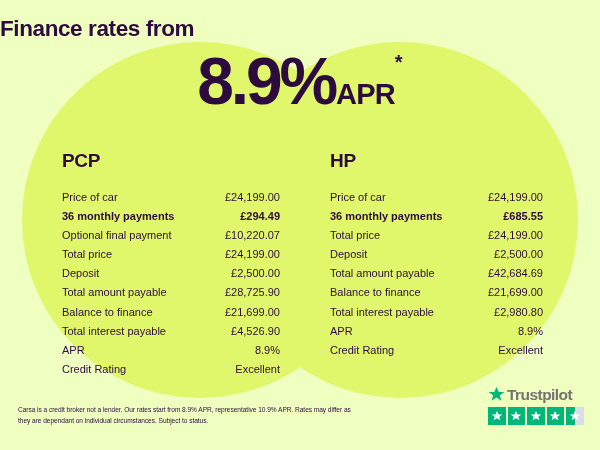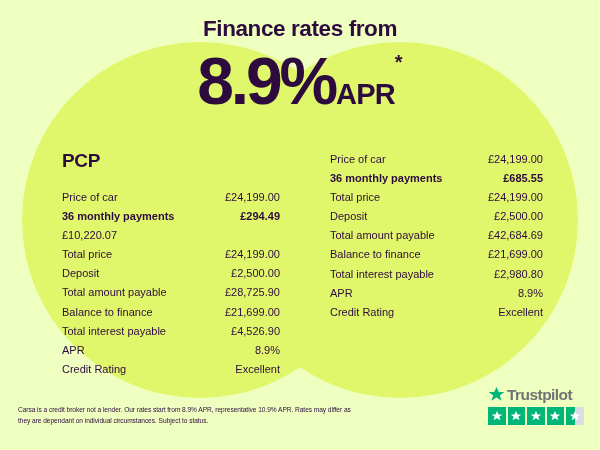--- a/index.html
+++ b/index.html
@@ -32,21 +32,21 @@
     position: absolute;
     inset: 0;
     z-index: 5;
   }
 
   #headline-block {
     position: absolute;
     top: 18px;
     left: 0;
     width: 600px;
-    text-align: center;
+    text-align: left;
     color: #2d0b3e;
   }
   #headline-title {
     font-size: 22.5px;
     font-weight: bold;
     letter-spacing: -0.4px;
     line-height: 1;
   }
   #headline-rate-row {
     margin-top: 7px;
@@ -189,20 +189,21 @@
       <div class="plan-rows" id="pcp-rows">
           <div class="plan-row">
             <span class="row-label">Price of car</span>
             <span class="row-value">£24,199.00</span>
           </div>
           <div class="plan-row is-emphasis">
             <span class="row-label">36 monthly payments</span>
             <span class="row-value">£294.49</span>
           </div>
           <div class="plan-row">
+            <span class="row-label">Optional final payment</span>
             <span class="row-value">£10,220.07</span>
           </div>
           <div class="plan-row">
             <span class="row-label">Total price</span>
             <span class="row-value">£24,199.00</span>
           </div>
           <div class="plan-row">
             <span class="row-label">Deposit</span>
             <span class="row-value">£2,500.00</span>
           </div>
@@ -223,20 +224,21 @@
             <span class="row-value">8.9%</span>
           </div>
           <div class="plan-row">
             <span class="row-label">Credit Rating</span>
             <span class="row-value">Excellent</span>
           </div>
         </div>
     </div>
 
     <div class="plan-table" id="plan-hp">
+      <div class="plan-heading">HP</div>
       <div class="plan-rows" id="hp-rows">
           <div class="plan-row">
             <span class="row-label">Price of car</span>
             <span class="row-value">£24,199.00</span>
           </div>
           <div class="plan-row is-emphasis">
             <span class="row-label">36 monthly payments</span>
             <span class="row-value">£685.55</span>
           </div>
           <div class="plan-row">

